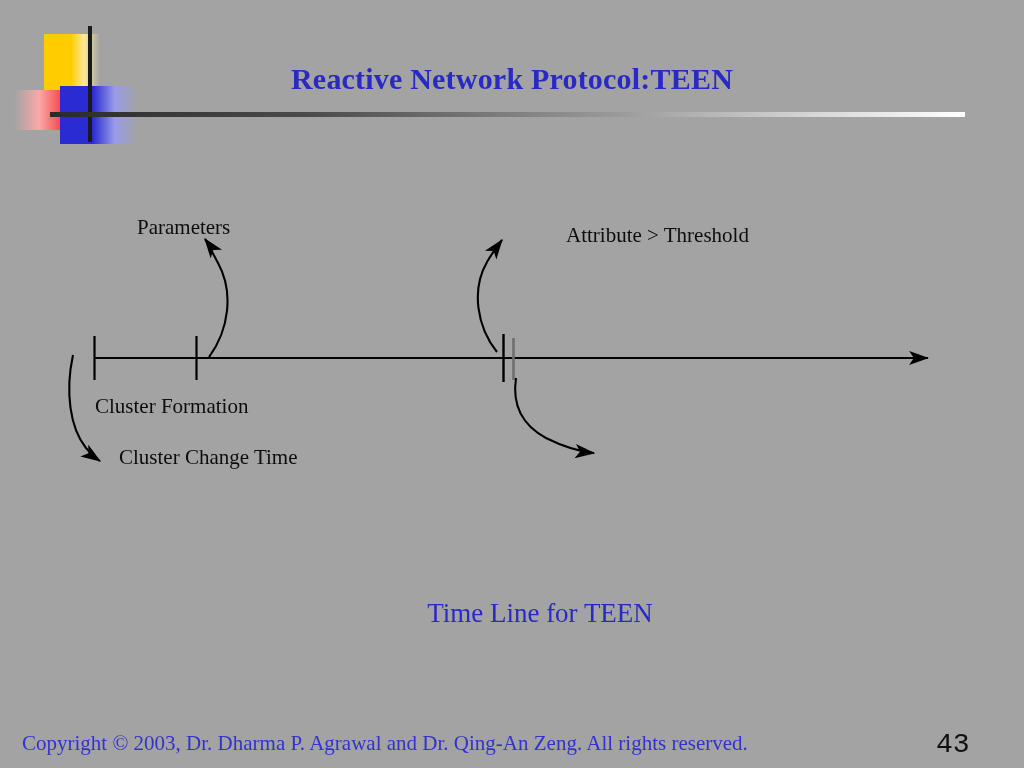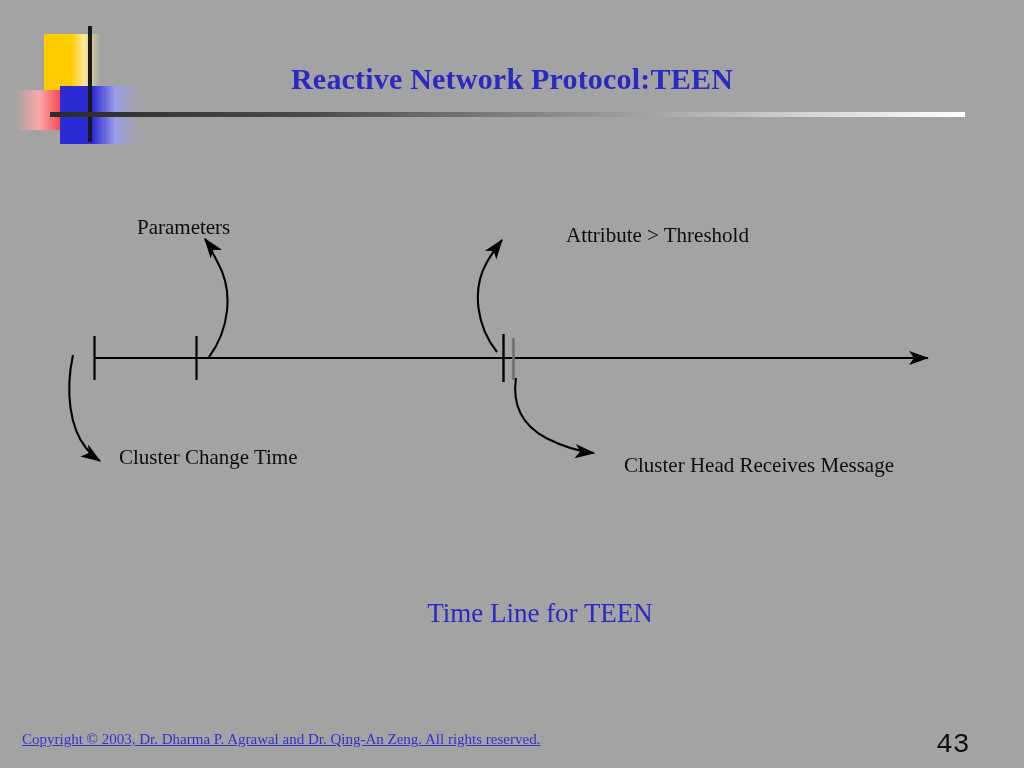--- a/index.html
+++ b/index.html
@@ -113,24 +113,23 @@
     color: #2929C4;
     font-family: "Liberation Serif", "DejaVu Serif", serif;
     margin-left: 28px;
   }
 
   
   #footer-copy {
     position: absolute;
     left: 22px;
     top: 731px;
-    font-size: 15px;
+    font-size: 21px;
     color: #3333CC;
     font-family: "Liberation Serif", "DejaVu Serif", serif;
-    text-decoration: underline;
   }
   #footer-page {
     position: absolute;
     left: 936px;
     top: 729px;
     font-size: 28px;
     color: #111111;
     font-family: Liberation Mono, monospace;
   }
 </style>
@@ -171,21 +170,21 @@
 
     <path d="M73,355 C65,392 70,428 86,448 C92,455 97,459 100,461" fill="none" stroke="#000000" stroke-width="2.1" marker-end="url(#ah2)"></path>
 
     <path d="M497,352 C477,327 471,290 487,262 C494,250 499,244 502,240" fill="none" stroke="#000000" stroke-width="2.1" marker-end="url(#ah2)"></path>
 
     <path d="M516,378 C512,405 522,425 546,438 C566,448 584,452 594,453" fill="none" stroke="#000000" stroke-width="2.1" marker-end="url(#ah2)"></path>
   </svg>
 
   <div class="lbl" style="left:137px; top:215px;">Parameters</div>
   <div class="lbl" style="left:526px; top:223px;margin-left:40px;">Attribute &gt; Threshold</div>
+  <div class="lbl" style="left:95px; top:394px;">Cluster Formation</div>
   <div class="lbl" style="left:119px; top:445px;text-align:center;">Cluster Change Time</div>
-  <div class="lbl" style="left:624px; top:453px;">Cluster Head Receives Message</div>
 
   <div id="caption">Time Line for TEEN</div>
 
   <div id="footer-copy">Copyright © 2003, Dr. Dharma P. Agrawal and Dr. Qing-An Zeng. All rights reserved.</div>
   <div id="footer-page">43</div>
 
 </div>
 
 </body></html>

